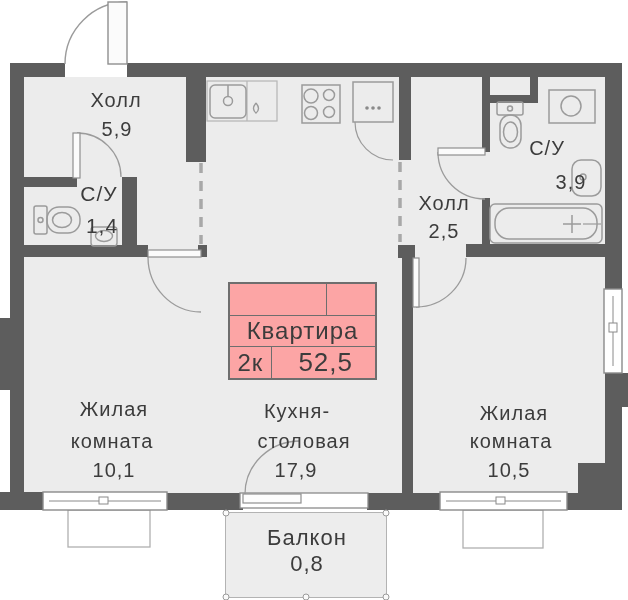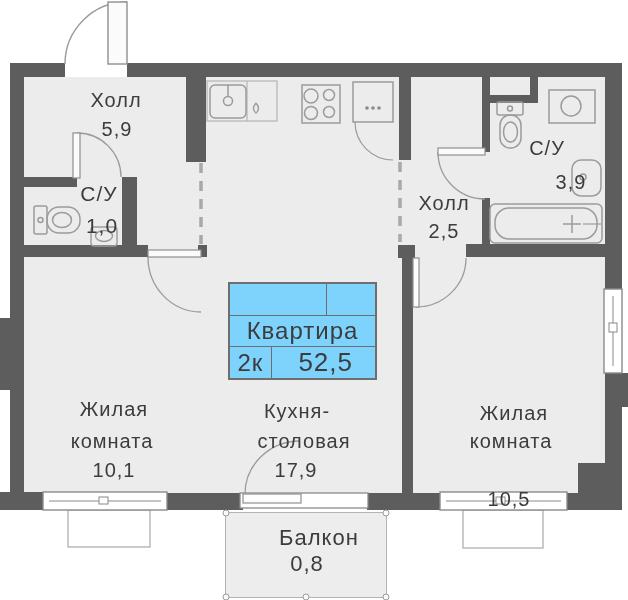--- a/index.html
+++ b/index.html
@@ -17,21 +17,21 @@
   .floor{position:absolute;background:var(--floor);}
   .lbl{
     position:absolute;transform:translate(-50%,-50%);
     color:var(--text);font-size:20px;letter-spacing:1px;white-space:nowrap;line-height:1;
   }
   .lbl.small{font-size:21px;}
   .lbl.mid{font-size:22px;}
   svg.overlay{position:absolute;left:0;top:0;pointer-events:none;}
   #infobox{
     position:absolute;left:228px;top:282px;width:149px;height:98px;
-    background:#7dd3fc;border:2px solid #6e6e6e;box-sizing:border-box;
+    background:#fca5a5;border:2px solid #6e6e6e;box-sizing:border-box;
     display:flex;flex-direction:column;
   }
   #infobox .row{display:flex;flex:1;border-bottom:1.5px solid #6e6e6e;}
   #infobox .row:last-child{border-bottom:none;}
   #infobox .cell{display:flex;align-items:center;justify-content:center;
     color:var(--text);font-size:24px;letter-spacing:1px;}
   #infobox .cell.rbord{border-right:1.5px solid #6e6e6e;}
   #infobox .title-cell{flex:1;}
   #balcony{
     position:absolute;left:225px;top:512px;width:162px;height:86px;
@@ -209,36 +209,36 @@
     <div class="row">
       <div class="cell rbord" style="flex:1;">2к</div>
       <div class="cell" style="flex:2;justify-content:flex-end;padding-right:22px;font-size:26px;">52,5</div>
     </div>
   </div>
 
   <div class="lbl" style="left:116px;top:100px;">Холл</div>
   <div class="lbl" style="left:117px;top:129px;">5,9</div>
 
   <div class="lbl small" style="left:99px;top:193px;">С/У</div>
-  <div class="lbl small" style="left:102px;top:225px;">1,0</div>
+  <div class="lbl small" style="left:102px;top:225px;">1,4</div>
 
   <div class="lbl" style="left:547px;top:148px;">С/У</div>
   <div class="lbl" style="left:546px;top:182px;margin-left:25px;">3,9</div>
 
   <div class="lbl" style="left:444px;top:203px;">Холл</div>
   <div class="lbl" style="left:444px;top:231px;">2,5</div>
 
   <div class="lbl" style="left:114px;top:409px;">Жилая</div>
   <div class="lbl" style="left:112px;top:441px;">комната</div>
   <div class="lbl" style="left:114px;top:470px;">10,1</div>
 
   <div class="lbl" style="left:304px;top:441px;">столовая</div>
   <div class="lbl" style="left:297px;top:411px;">Кухня-</div>
   <div class="lbl" style="left:296px;top:470px;">17,9</div>
 
   <div class="lbl" style="left:514px;top:413px;">Жилая</div>
   <div class="lbl" style="left:511px;top:441px;">комната</div>
-  <div class="lbl" style="left:509px;top:470px;margin-top:29px;">10,5</div>
-
-  <div class="lbl mid" style="left:307px;top:538px;margin-left:12px;">Балкон</div>
+  <div class="lbl" style="left:509px;top:470px;">10,5</div>
+
+  <div class="lbl mid" style="left:307px;top:538px;">Балкон</div>
   <div class="lbl mid" style="left:307px;top:564px;">0,8</div>
 
 </div>
 
 </body></html>

